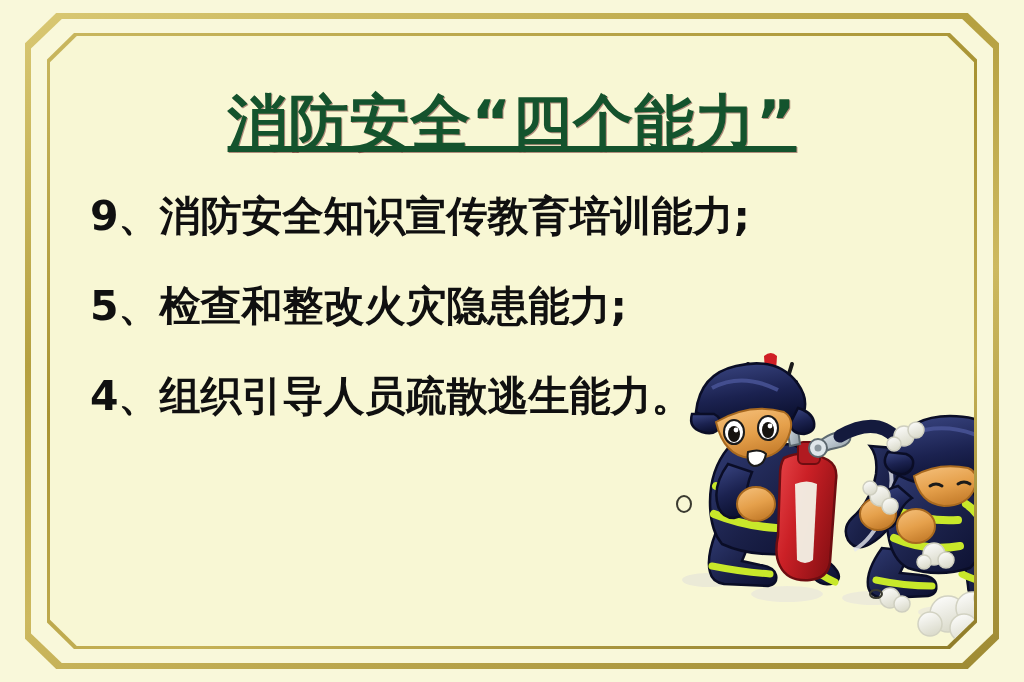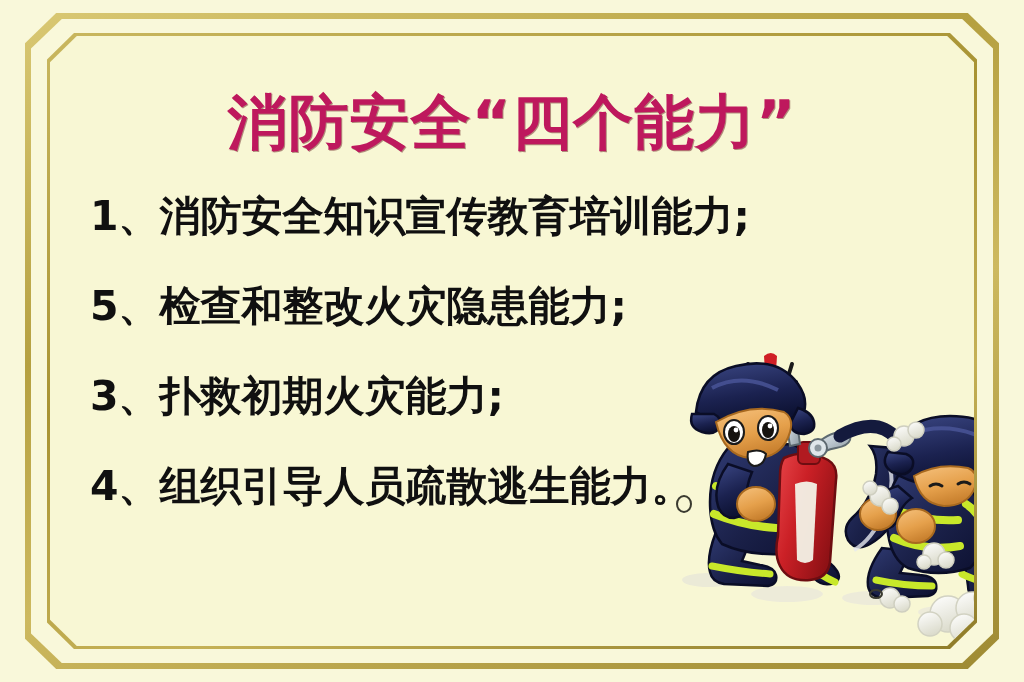--- a/index.html
+++ b/index.html
@@ -69,28 +69,29 @@
       2.9% 100%, 0% 95.7%, 0% 4.3%);
     overflow: hidden;
   }
 
   
   .title {
     position: absolute;
     left: 0; right: 0;
     top: 56px;
     text-align: center;
-    color: #be185d;
+    color: #14532d;
     font-size: 60px;
     line-height: 1.0;
     font-weight: 900;
     letter-spacing: 1px;
     white-space: nowrap;
     font-family: "DejaVu Sans", "Liberation Sans", sans-serif;
     text-shadow: 1px 1px 0 rgba(90,10,16,.45);
+    text-decoration: underline;
   }
 
   
   .lines {
     position: absolute;
     left: 40px;
     top: 160px;
     right: 40px;
   }
   .line {
@@ -124,23 +125,22 @@
 
   <div class="frame-outer"></div>
   <div class="frame-outer-fill"></div>
   <div class="frame-inner"></div>
 
   <div class="canvas">
 
     <div class="title">消防安全“四个能力”</div>
 
     <div class="lines">
-      <div class="line">1、消防安全知识宣传教育培训能力;</div>
+      <div class="line">9、消防安全知识宣传教育培训能力;</div>
       <div class="line">5、检查和整改火灾隐患能力;</div>
-      <div class="line">3、扑救初期火灾能力;</div>
       <div class="line">4、组织引导人员疏散逃生能力。</div>
     </div>
 
     <div class="illus">
       <svg viewBox="0 0 352 306" xmlns="http://www.w3.org/2000/svg">
         <defs>
           <linearGradient id="navyG" x1="0" y1="0" x2="1" y2="1">
             <stop offset="0%" stop-color="#2f3a72"></stop>
             <stop offset="55%" stop-color="#1a2048"></stop>
             <stop offset="100%" stop-color="#0c1030"></stop>

